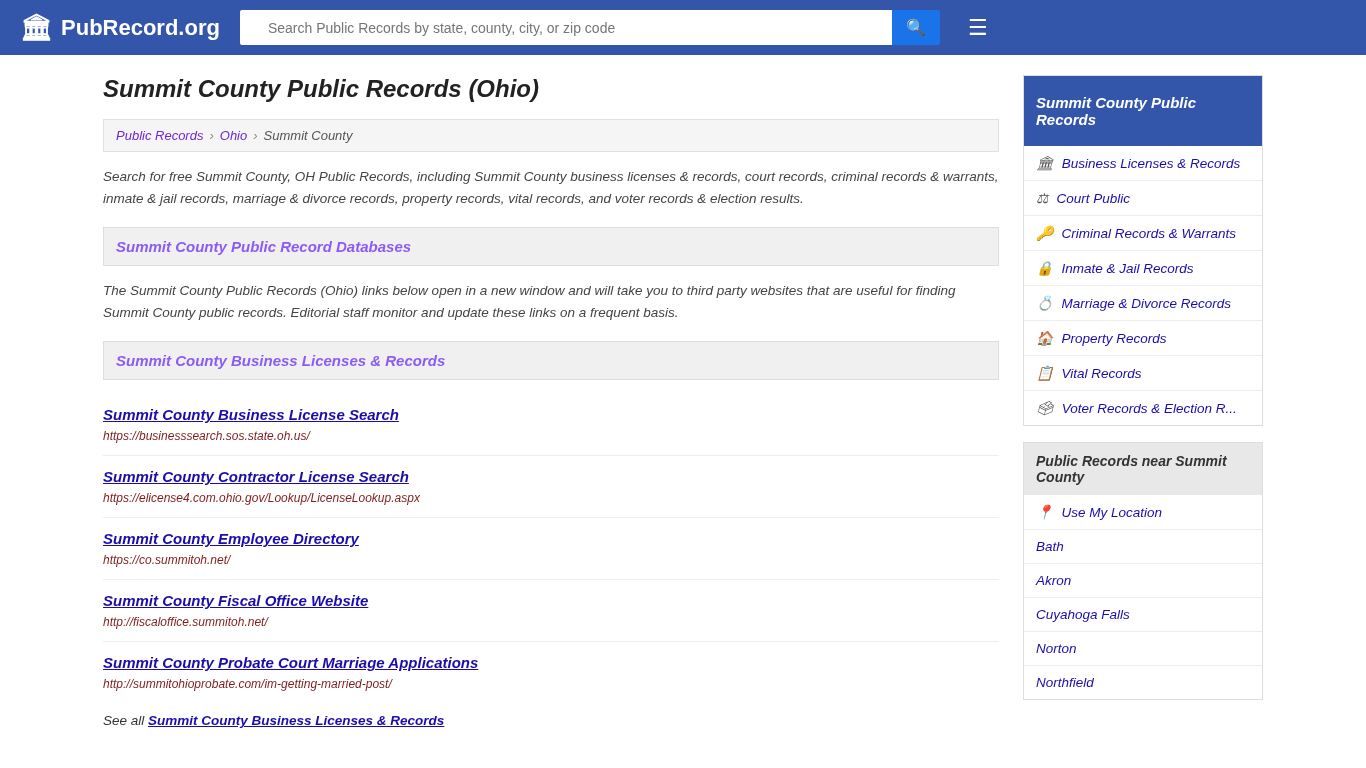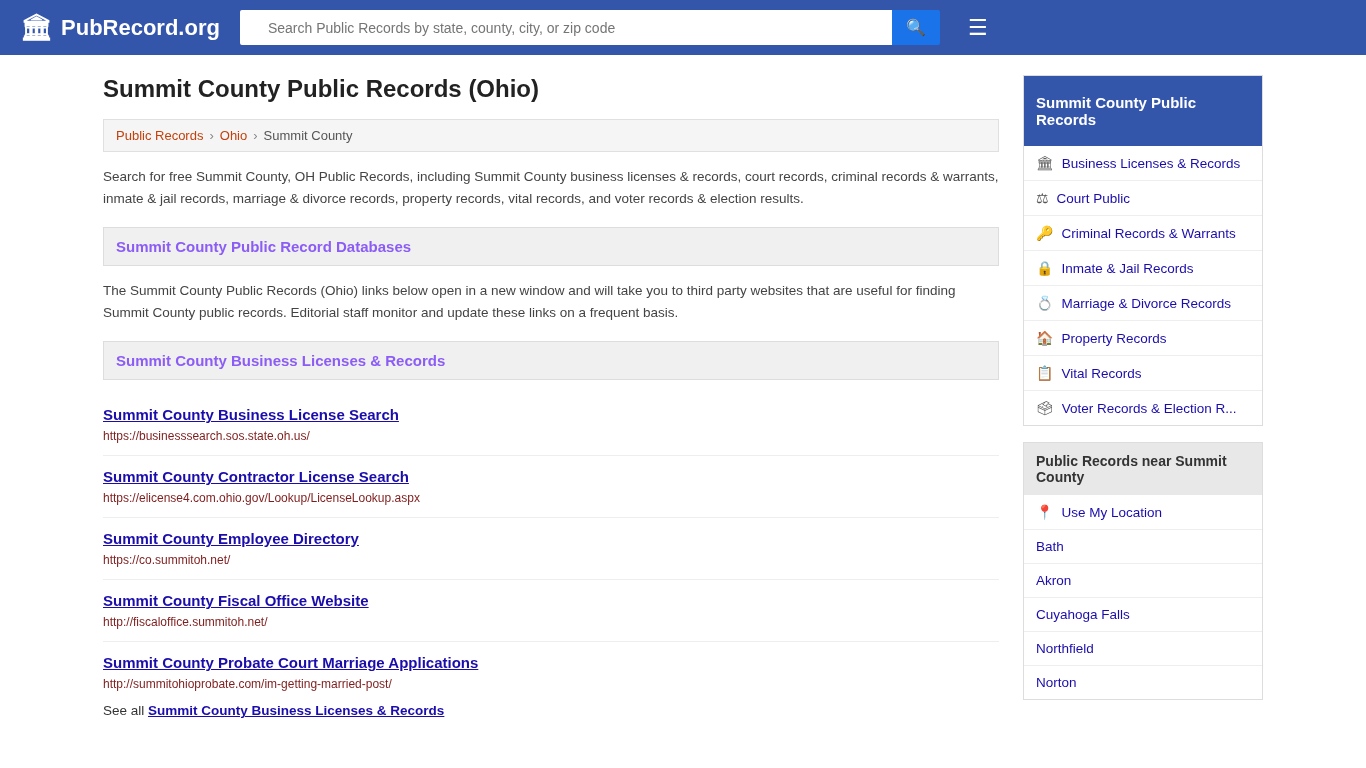--- a/index.html
+++ b/index.html
@@ -56,20 +56,21 @@
       padding: 4px 8px;
     }
 
     
     .container {
       max-width: 1200px;
       margin: 0 auto;
       padding: 20px 20px;
       display: flex;
       gap: 24px;
+      font-style: italic;
     }
     .main-content {
       flex: 1;
       min-width: 0;
     }
     .sidebar {
       width: 240px;
       flex-shrink: 0;
     }
 
@@ -86,21 +87,21 @@
       background: #f5f5f5;
       border: 1px solid #e0e0e0;
       padding: 8px 12px;
       font-size: 13px;
       color: #555;
       margin-bottom: 14px;
       display: flex;
       gap: 6px;
       align-items: center;
     }
-    .breadcrumb a { color: #c2410c; text-decoration: none; }
+    .breadcrumb a { color: #6d28d9; text-decoration: none; }
     .breadcrumb-sep { color: #888; }
 
     
     .description {
       font-size: 13.5px;
       color: #444;
       line-height: 1.6;
       margin-bottom: 18px;
     }
 
@@ -142,20 +143,21 @@
     }
     .record-url {
       font-size: 12px;
       color: #7f1d1d;
     }
 
     
     .see-all {
       font-size: 13.5px;
       color: #333;
+      margin-top: 10px;
     }
     .see-all a {
       color: #1a0dab;
       font-weight: bold;
       text-decoration: underline;
     }
 
     
     .sidebar-box {
       border: 1px solid #ddd;
@@ -377,25 +379,25 @@
     <span>Akron</span>
   </a>
           </li>
           <li>
             <a href="#">
     <span>Cuyahoga Falls</span>
   </a>
           </li>
           <li>
             <a href="#">
+    <span>Norton</span>
+  </a>
+          </li>
+          <li>
+            <a href="#">
     <span>Northfield</span>
-  </a>
-          </li>
-          <li>
-            <a href="#">
-    <span>Norton</span>
   </a>
           </li>
         </ul>
     </div>
 
   </div>
 </div>
 
 </body></html>

